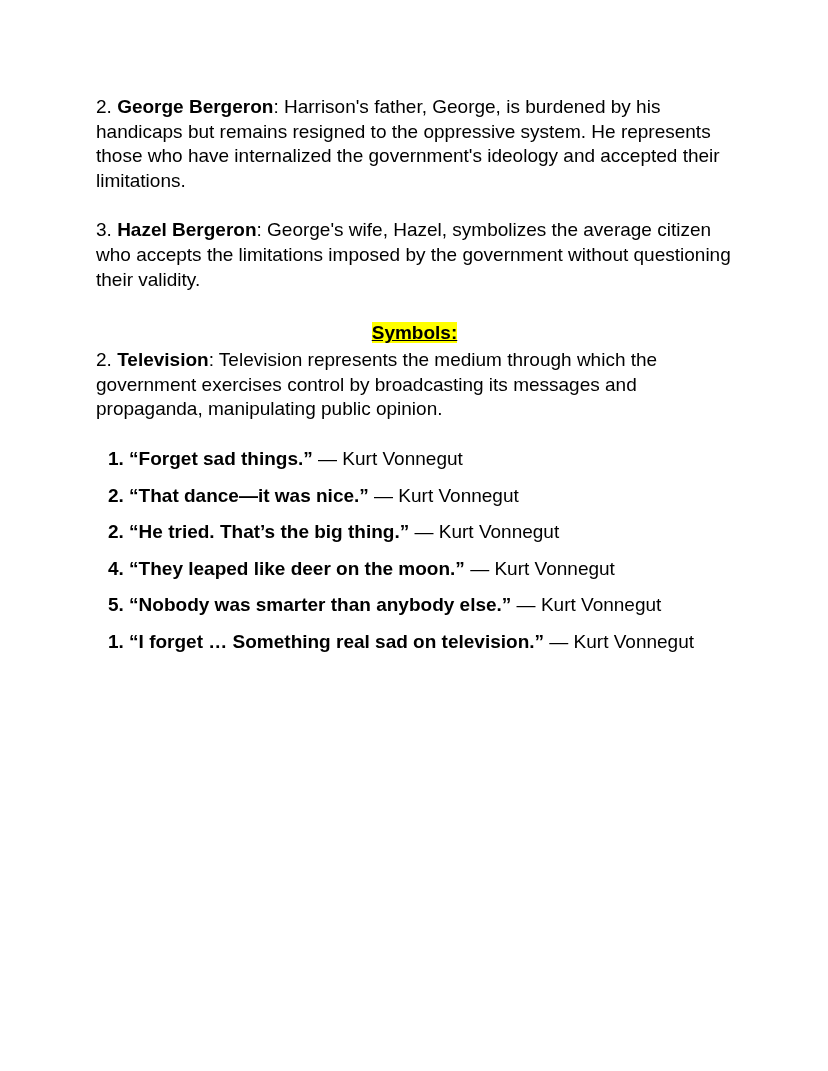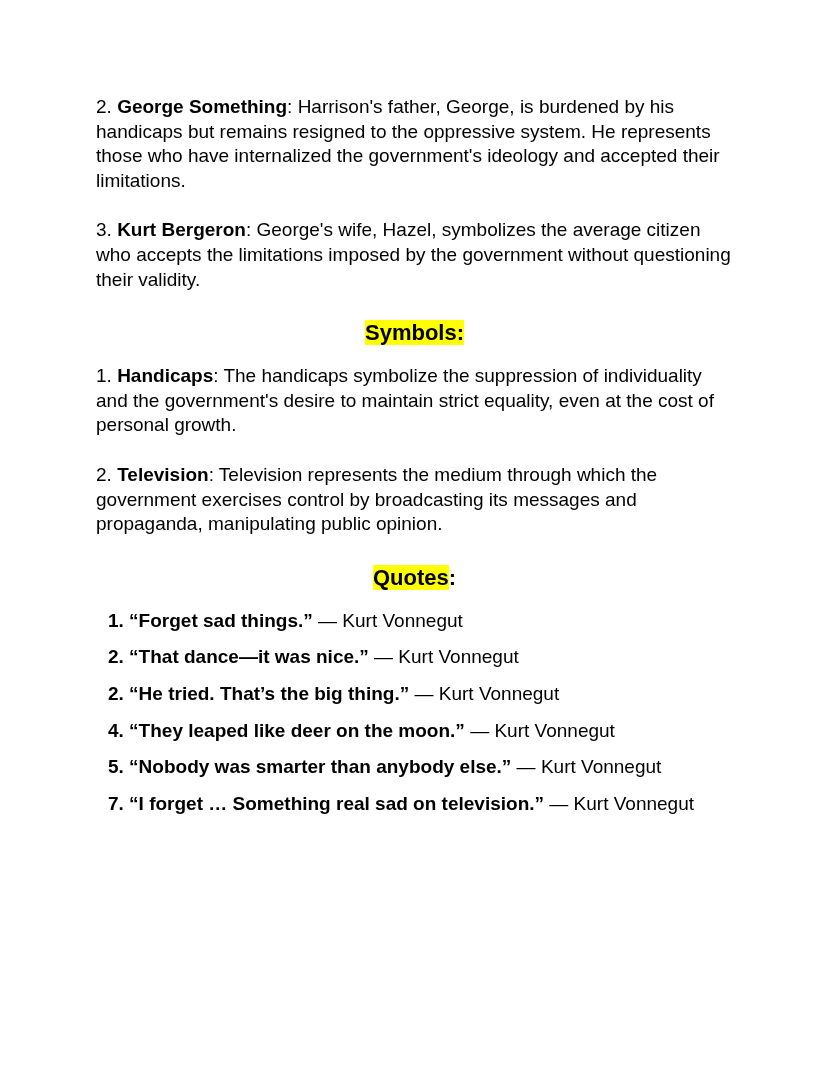--- a/index.html
+++ b/index.html
@@ -25,41 +25,40 @@
     top: 95px;
     width: 637px;
     font-family: "Liberation Sans", sans-serif;
     font-size: 19px;
     line-height: 24.6px;
     color: var(--fg);
   }
   .sec { margin: 0; }
   .sec-paragraph { margin: 0 0 25px 0; }
   .sec-heading {
-    margin: 16px;
+    margin: 0;
     text-align: center;
-    font-size: 22px;
+    font-size: 19px;
     line-height: 31px;
     font-weight: 700;
+    text-decoration: underline;
   }
   .sec-quote { margin: 12px; }
   .bold { font-weight: 700; }
   .hl { background: var(--hl); }
 </style>
 </head>
 <body>
 
 <div class="page">
   <div class="content">
-      <p class="sec sec-paragraph"><span>2. </span><span class="bold">George Something</span><span>: Harrison's father, George, is burdened by his handicaps but remains resigned to the oppressive system. He represents those who have internalized the government's ideology and accepted their limitations.</span></p>
-      <p class="sec sec-paragraph"><span>3. </span><span class="bold">Kurt Bergeron</span><span>: George's wife, Hazel, symbolizes the average citizen who accepts the limitations imposed by the government without questioning their validity.</span></p>
+      <p class="sec sec-paragraph"><span>2. </span><span class="bold">George Bergeron</span><span>: Harrison's father, George, is burdened by his handicaps but remains resigned to the oppressive system. He represents those who have internalized the government's ideology and accepted their limitations.</span></p>
+      <p class="sec sec-paragraph"><span>3. </span><span class="bold">Hazel Bergeron</span><span>: George's wife, Hazel, symbolizes the average citizen who accepts the limitations imposed by the government without questioning their validity.</span></p>
       <p class="sec sec-heading"><span class="bold hl">Symbols:</span></p>
-      <p class="sec sec-paragraph"><span>1. </span><span class="bold">Handicaps</span><span>: The handicaps symbolize the suppression of individuality and the government's desire to maintain strict equality, even at the cost of personal growth.</span></p>
       <p class="sec sec-paragraph"><span>2. </span><span class="bold">Television</span><span>: Television represents the medium through which the government exercises control by broadcasting its messages and propaganda, manipulating public opinion.</span></p>
-      <p class="sec sec-heading"><span class="bold hl">Quotes</span><span class="bold">:</span></p>
       <p class="sec sec-quote"><span class="bold">1. “Forget sad things.”</span><span> — Kurt Vonnegut</span></p>
       <p class="sec sec-quote"><span class="bold">2. “That dance—it was nice.”</span><span> — Kurt Vonnegut</span></p>
       <p class="sec sec-quote"><span class="bold">2. “He tried. That’s the big thing.”</span><span> — Kurt Vonnegut</span></p>
       <p class="sec sec-quote"><span class="bold">4. “They leaped like deer on the moon.”</span><span> — Kurt Vonnegut</span></p>
       <p class="sec sec-quote"><span class="bold">5. “Nobody was smarter than anybody else.”</span><span> — Kurt Vonnegut</span></p>
-      <p class="sec sec-quote"><span class="bold">7. “I forget … Something real sad on television.”</span><span> — Kurt Vonnegut</span></p>
+      <p class="sec sec-quote"><span class="bold">1. “I forget … Something real sad on television.”</span><span> — Kurt Vonnegut</span></p>
     </div>
 </div>
 
 </body></html>

